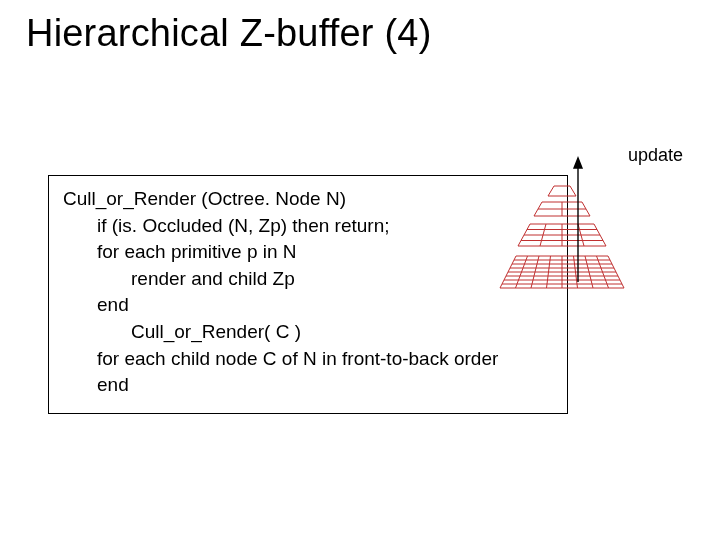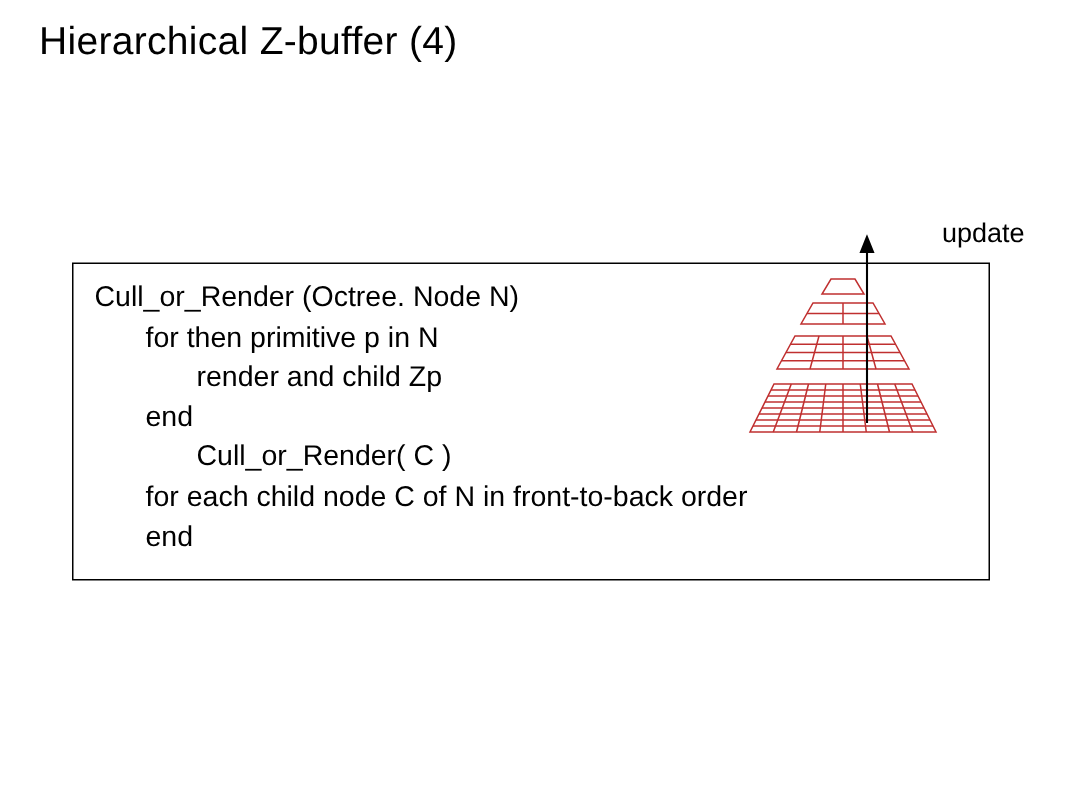--- a/index.html
+++ b/index.html
@@ -14,35 +14,35 @@
   }
   .slide {
     position: relative;
     width: 720px;
     height: 540px;
   }
   .title {
     position: absolute;
     left: 26px;
     top: 12px;
-    font-size: 26px;
+    font-size: 38px;
     font-weight: 400;
     letter-spacing: 0.2px;
   }
   .update-label {
     position: absolute;
     right: 37px;
     top: 145px;
     font-size: 18px;
   }
   .algo-box {
     position: absolute;
     left: 48px;
     top: 175px;
-    width: 612px;
+    width: 520px;
     border: 1px solid #000;
     padding: 10px 14px 14px 14px;
     box-sizing: border-box;
     font-size: 19px;
     line-height: 1.4;
     background: #fff;
   }
   .algo-row { white-space: pre; }
   .i1 { padding-left: 34px; }
   .i2 { padding-left: 68px; }
@@ -59,21 +59,22 @@
 <body>
 
 <div class="slide">
 
   <div class="title">Hierarchical Z-buffer (4)</div>
 
   <div class="update-label">update</div>
 
   <div class="algo-box">
     <div class="algo-row">Cull_or_Render (Octree. Node N)</div>
-    <div class="algo-row i1">for then primitive p in N</div>
+    <div class="algo-row i1">if (is. Occluded (N, Zp) then return;</div>
+    <div class="algo-row i1">for each primitive p in N</div>
     <div class="algo-row i2">render and child Zp</div>
     <div class="algo-row i1">end</div>
     <div class="algo-row i2">Cull_or_Render( C )</div>
     <div class="algo-row i1">for each child node C of N in front-to-back order</div>
     <div class="algo-row i1">end</div>
   </div>
 
   <svg class="pyramid" viewBox="0 0 170 150">
 
     <g stroke="#c03030" stroke-width="1" fill="none">

